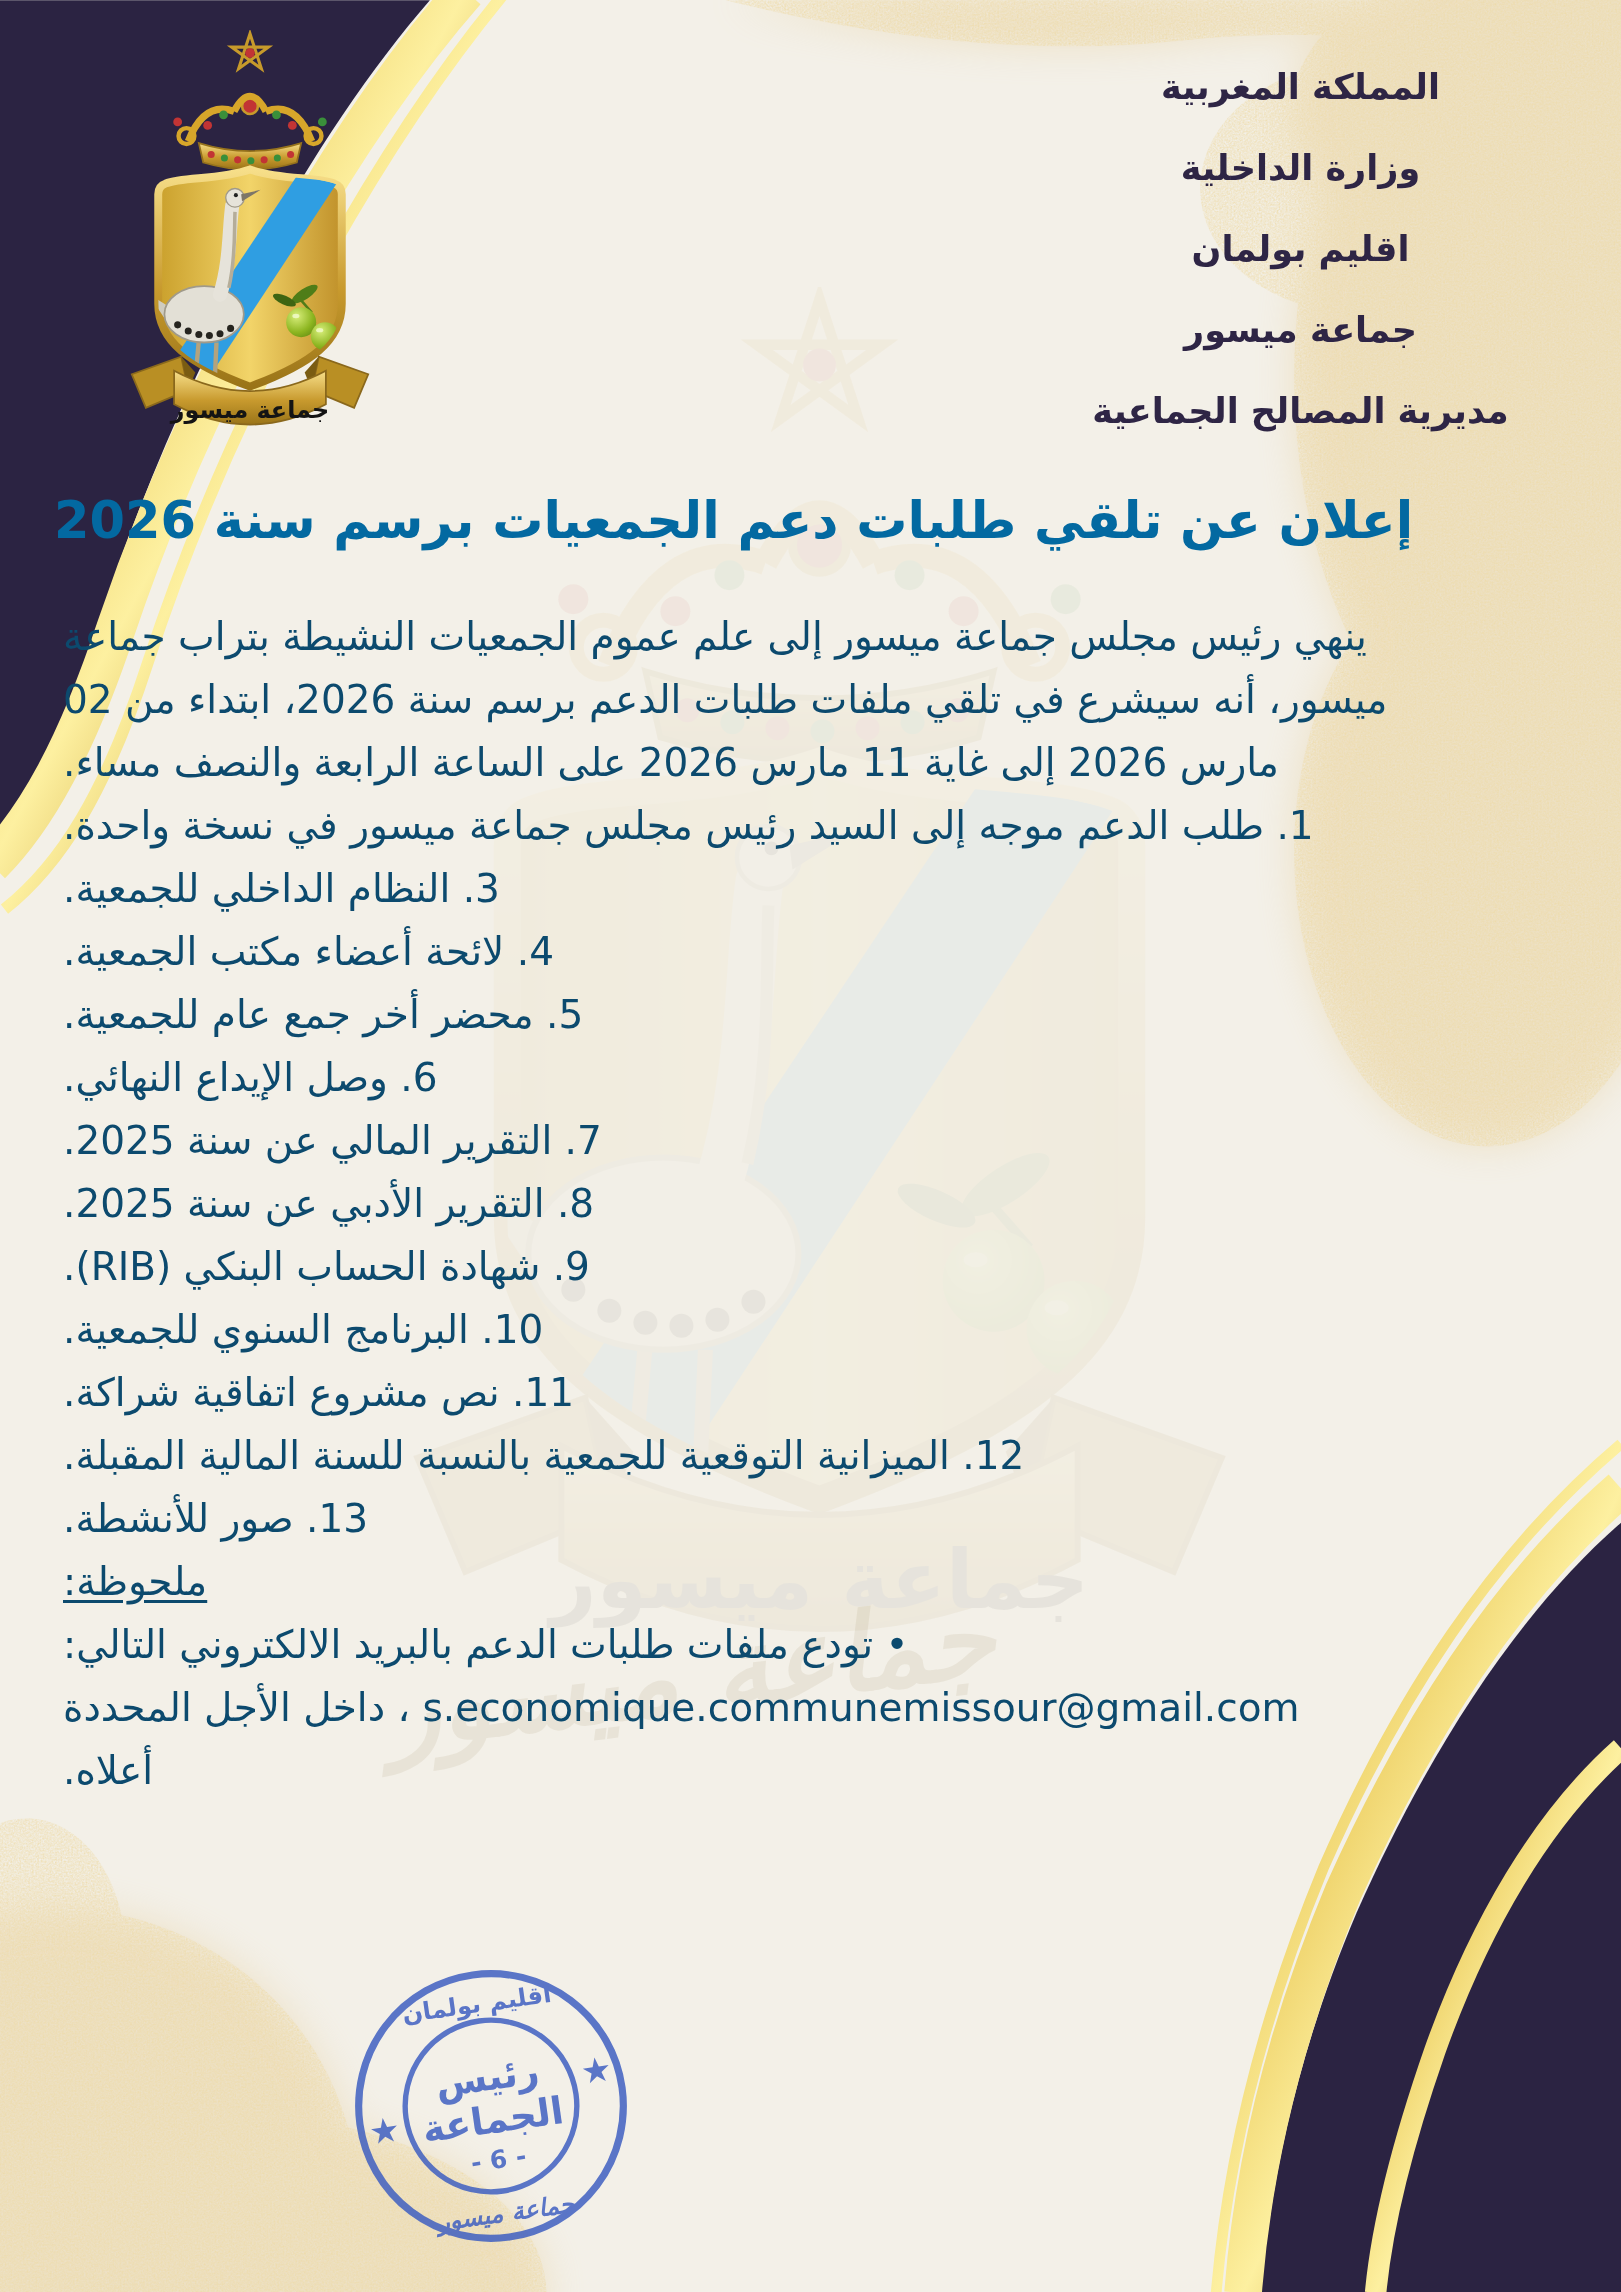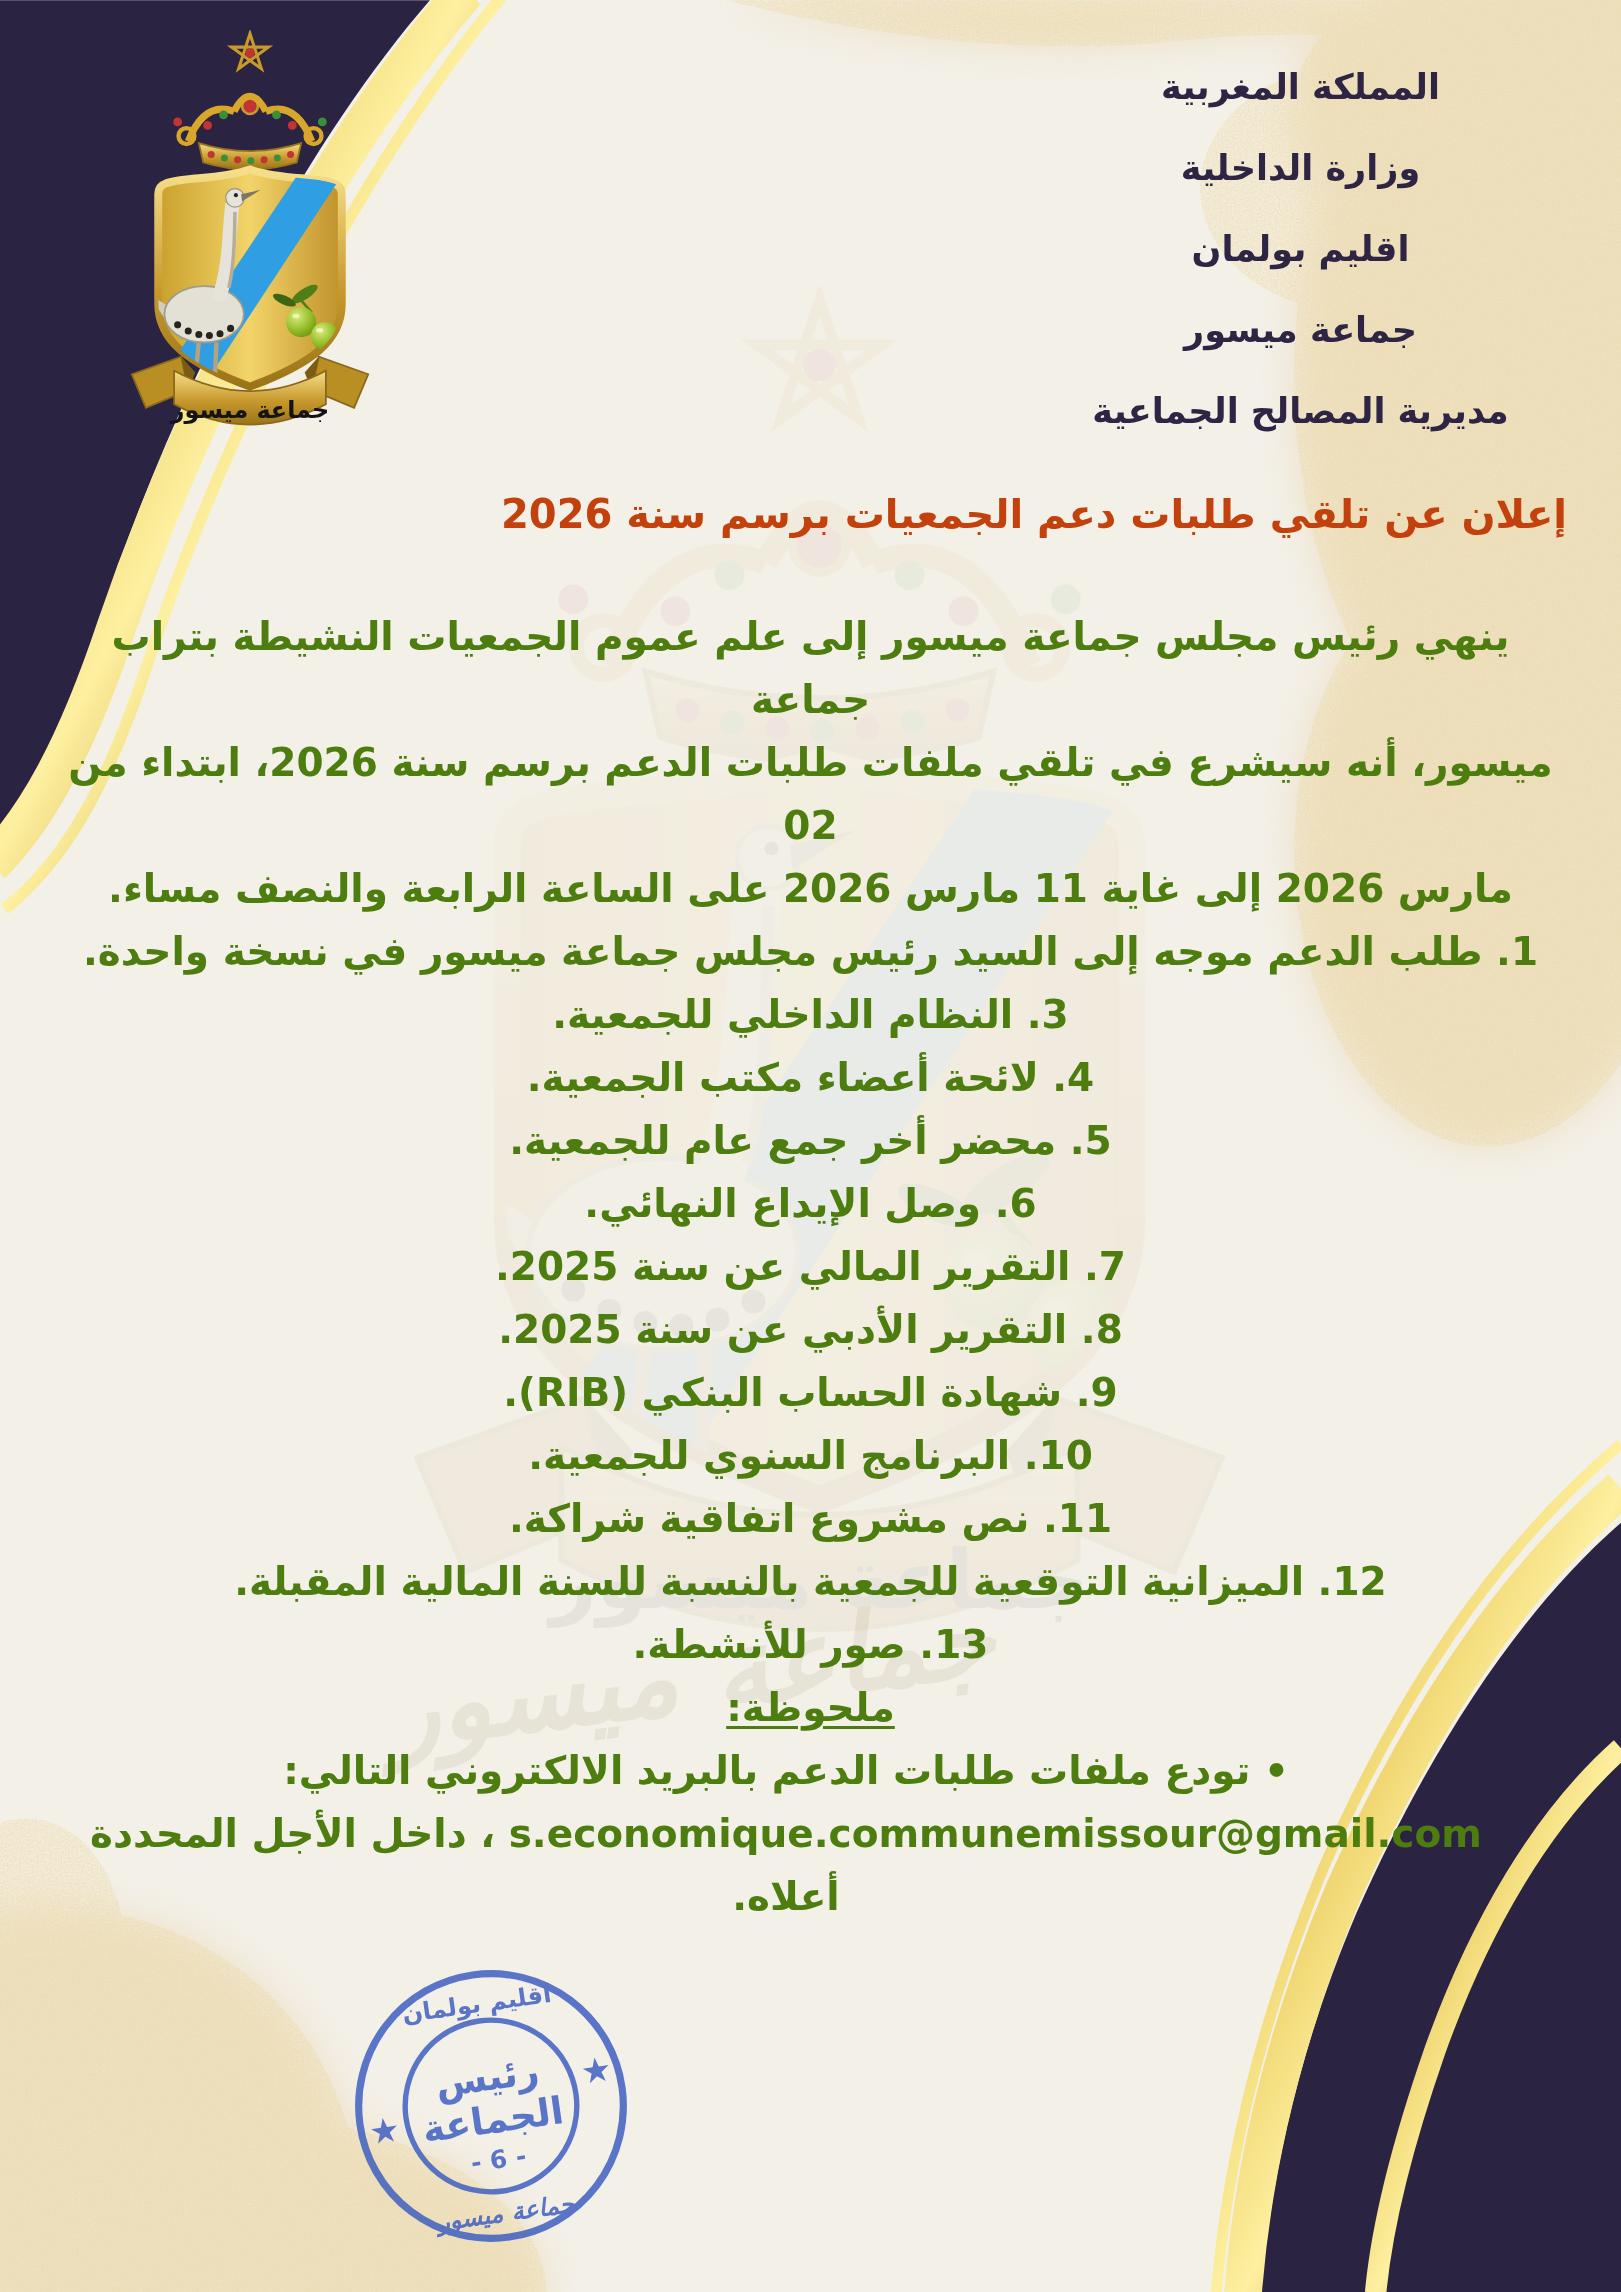--- a/index.html
+++ b/index.html
@@ -6,26 +6,26 @@
   .page{position:relative;width:1621px;height:2293px;background:#f3f0e8;overflow:hidden;
         font-family:"DejaVu Sans",sans-serif;}
   .layer{position:absolute;left:0;top:0;width:100%;height:100%;}
   svg{display:block;}
 
   
   .hdr{position:absolute;top:47px;right:34px;width:573px;text-align:center;direction:rtl;
        color:#2e2545;font-weight:bold;font-size:35px;line-height:81px;white-space:pre-line;z-index:5;}
 
   
-  .title{position:absolute;top:491px;left:54px;right:54px;text-align:right;direction:rtl;
-         font-size:40px;font-weight:bold;color:#c2410c;z-index:5;}
-
-  
-  .doc{position:absolute;top:605px;left:63px;right:63px;direction:rtl;text-align:center;
-       font-size:39px;font-weight:bold;color:#4d7c0f;line-height:63px;z-index:5;}
+  .title{position:absolute;top:491px;left:54px;right:54px;text-align:left;direction:rtl;
+         font-size:51px;font-weight:bold;color:#0369a1;z-index:5;}
+
+  
+  .doc{position:absolute;top:605px;left:63px;right:63px;direction:rtl;text-align:left;
+       font-size:39px;font-weight:normal;color:#0c4a6e;line-height:63px;z-index:5;}
   .doc > div{white-space:pre-line;}
   .u{text-decoration:underline;text-decoration-thickness:2.7px;text-underline-offset:5.4px;}
   .indent{padding-right:49px;}
 
   
   .emblem{position:absolute;left:100px;top:30px;width:300px;height:415px;z-index:4;}
 
   
   .wm-emblem{position:absolute;left:309px;top:287px;width:1021px;height:1411px;opacity:.05;z-index:1;}
   .wm-script{position:absolute;left:385px;top:1612px;direction:rtl;font-size:107px;font-weight:bold;

